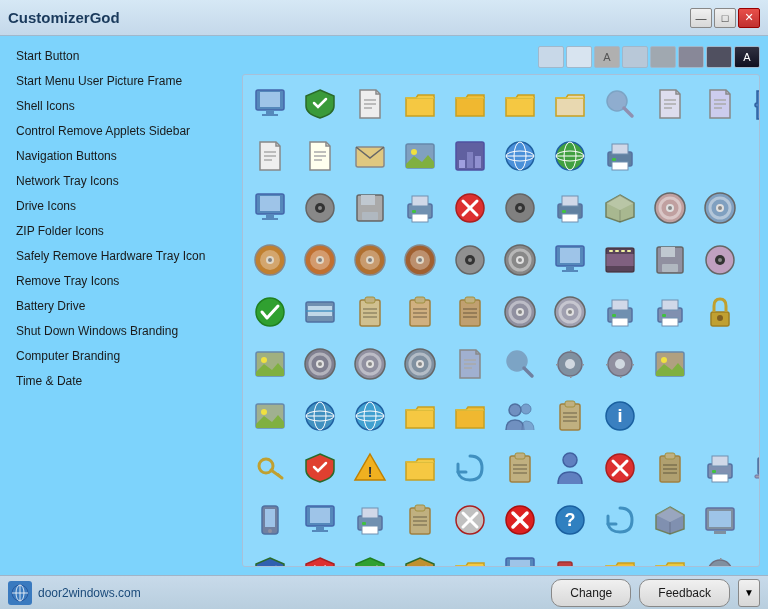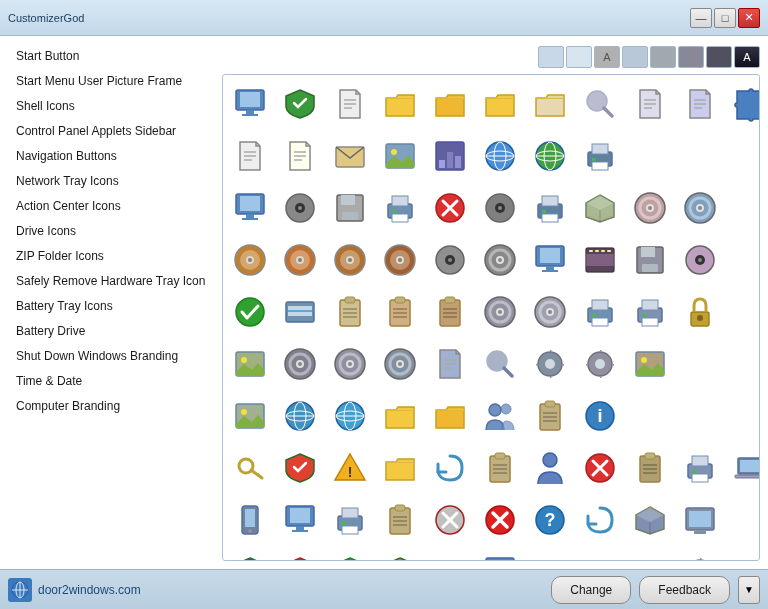--- a/index.html
+++ b/index.html
@@ -18,22 +18,22 @@
     .title-bar {
       background: linear-gradient(to bottom, #d6e8f5, #c4d8ea);
       border-bottom: 1px solid #a0b8cc;
       display: flex;
       align-items: center;
       justify-content: space-between;
       padding: 6px 8px;
       height: 36px;
     }
     .title-bar-title {
-      font-size: 11px;
-      font-weight: 400;
+      font-size: 15px;
+      font-weight: 700;
       color: #1a3a5c;
     }
     .title-bar-controls {
       display: flex;
       gap: 2px;
     }
     .title-bar-btn {
       width: 22px;
       height: 20px;
       border: 1px solid #888;
@@ -50,23 +50,23 @@
       background: linear-gradient(to bottom, #e8504a, #c03030);
       color: white;
       border-color: #900;
     }
 
     
     .main {
       display: flex;
       flex: 1;
       overflow: hidden;
-      background: #ffffff;
+      background: #7dd3fc;
       padding: 8px;
-      gap: 4px;
+      gap: 24px;
     }
 
     
     .sidebar {
       width: 210px;
       flex-shrink: 0;
       display: flex;
       flex-direction: column;
       gap: 1px;
       overflow-y: auto;
@@ -142,21 +142,21 @@
       justify-content: center;
       flex-shrink: 0;
       font-size: 28px;
       cursor: pointer;
       border-radius: 3px;
       position: relative;
     }
 
     
     .bottom-bar {
-      height: 40px;
+      height: 34px;
       background: linear-gradient(to bottom, #c8daea, #b8cede);
       border-top: 1px solid #a0b4c8;
       display: flex;
       align-items: center;
       padding: 0 8px;
       gap: 8px;
     }
     .bottom-logo {
       display: flex;
       align-items: center;
@@ -222,32 +222,31 @@
     <div class="title-bar-btn close">✕</div>
   </div>
 </div>
 
 <div class="main">
 
   <div class="sidebar" id="sidebar-container">
   <div class="sidebar-item">Start Button</div>
       <div class="sidebar-item">Start Menu User Picture Frame</div>
       <div class="sidebar-item">Shell Icons</div>
-      <div class="sidebar-item">Control Panel Applets Sidebar</div>
+      <div class="sidebar-item">Control Remove Applets Sidebar</div>
       <div class="sidebar-item">Navigation Buttons</div>
       <div class="sidebar-item">Network Tray Icons</div>
-      <div class="sidebar-item">Action Center Icons</div>
       <div class="sidebar-item">Drive Icons</div>
       <div class="sidebar-item">ZIP Folder Icons</div>
       <div class="sidebar-item">Safely Remove Hardware Tray Icon</div>
-      <div class="sidebar-item">Battery Tray Icons</div>
+      <div class="sidebar-item">Remove Tray Icons</div>
       <div class="sidebar-item">Battery Drive</div>
       <div class="sidebar-item">Shut Down Windows Branding</div>
+      <div class="sidebar-item">Computer Branding</div>
       <div class="sidebar-item">Time &amp; Date</div>
-      <div class="sidebar-item">Computer Branding</div>
     </div>
 
   <div class="right-panel">
 
     <div class="toolbar" id="toolbar-container">
     <div class="toolbar-btn" style="background: linear-gradient(rgb(200, 216, 232), rgb(200, 216, 232)); width: 26px; height: 22px;"></div>
         <div class="toolbar-btn" style="background: linear-gradient(rgb(216, 228, 240), rgb(216, 228, 240)); width: 26px; height: 22px;"></div>
         <div class="toolbar-btn" style="background: linear-gradient(rgb(176, 176, 176), rgb(176, 176, 176)); width: 26px; height: 22px; color: rgb(85, 85, 85);">A</div>
         <div class="toolbar-btn" style="background: linear-gradient(rgb(184, 200, 216), rgb(184, 200, 216)); width: 26px; height: 22px;"></div>
         <div class="toolbar-btn" style="background: linear-gradient(rgb(160, 168, 176), rgb(160, 168, 176)); width: 26px; height: 22px;"></div>

